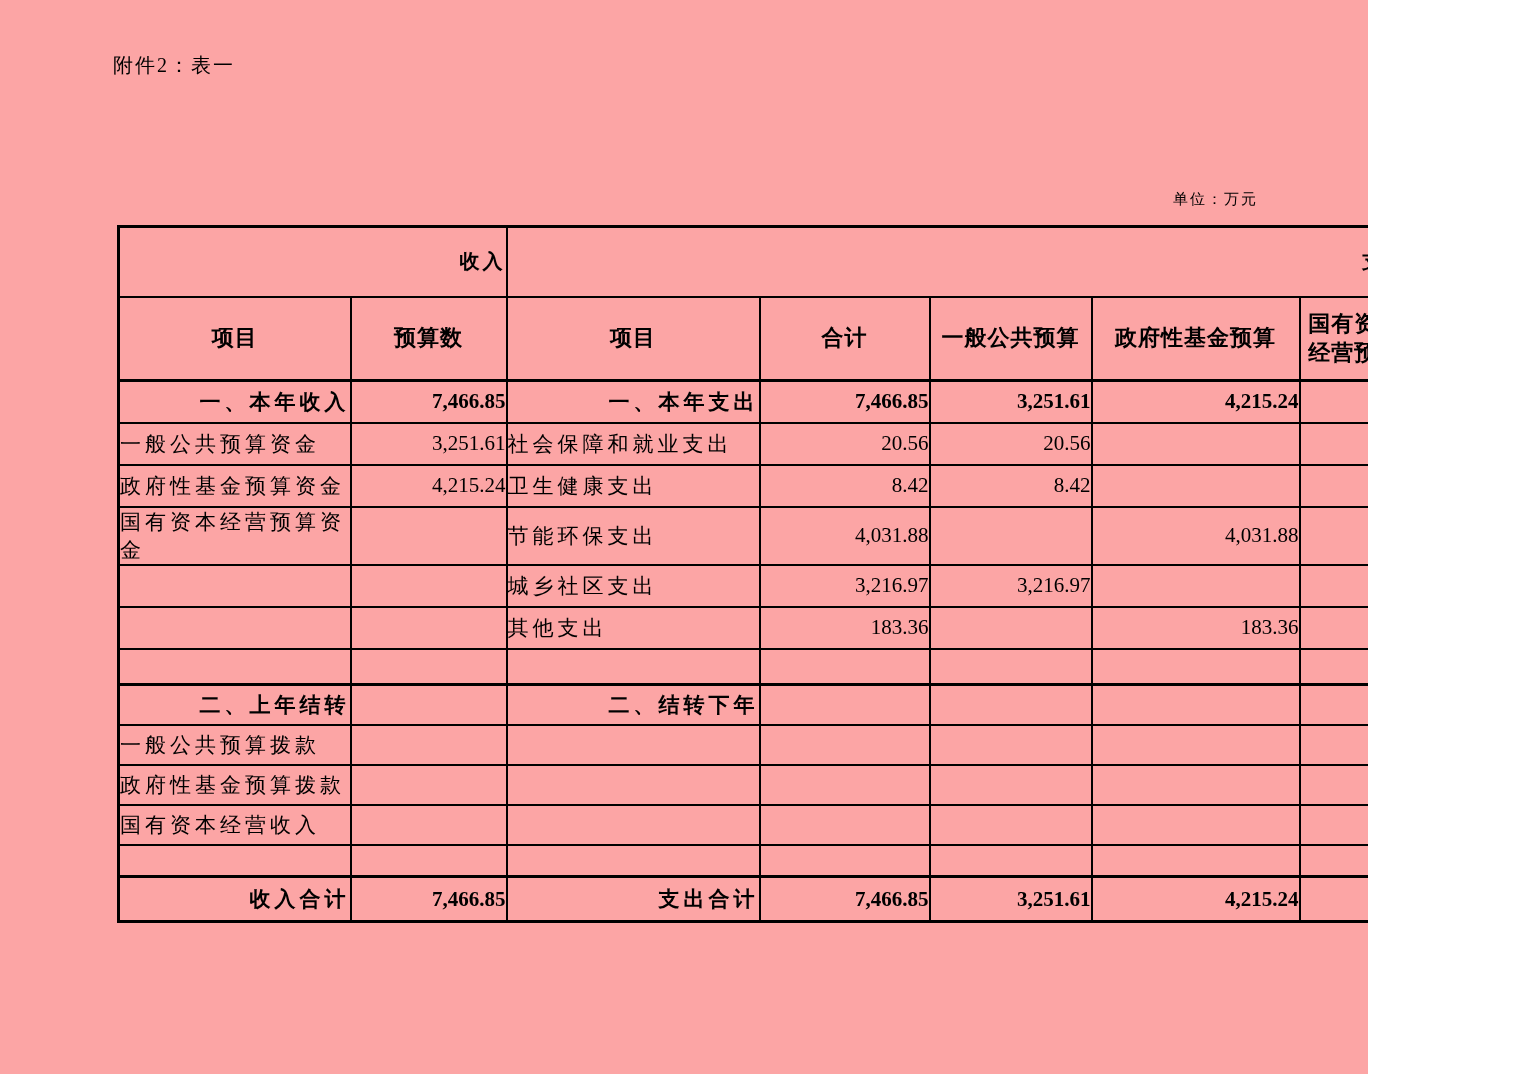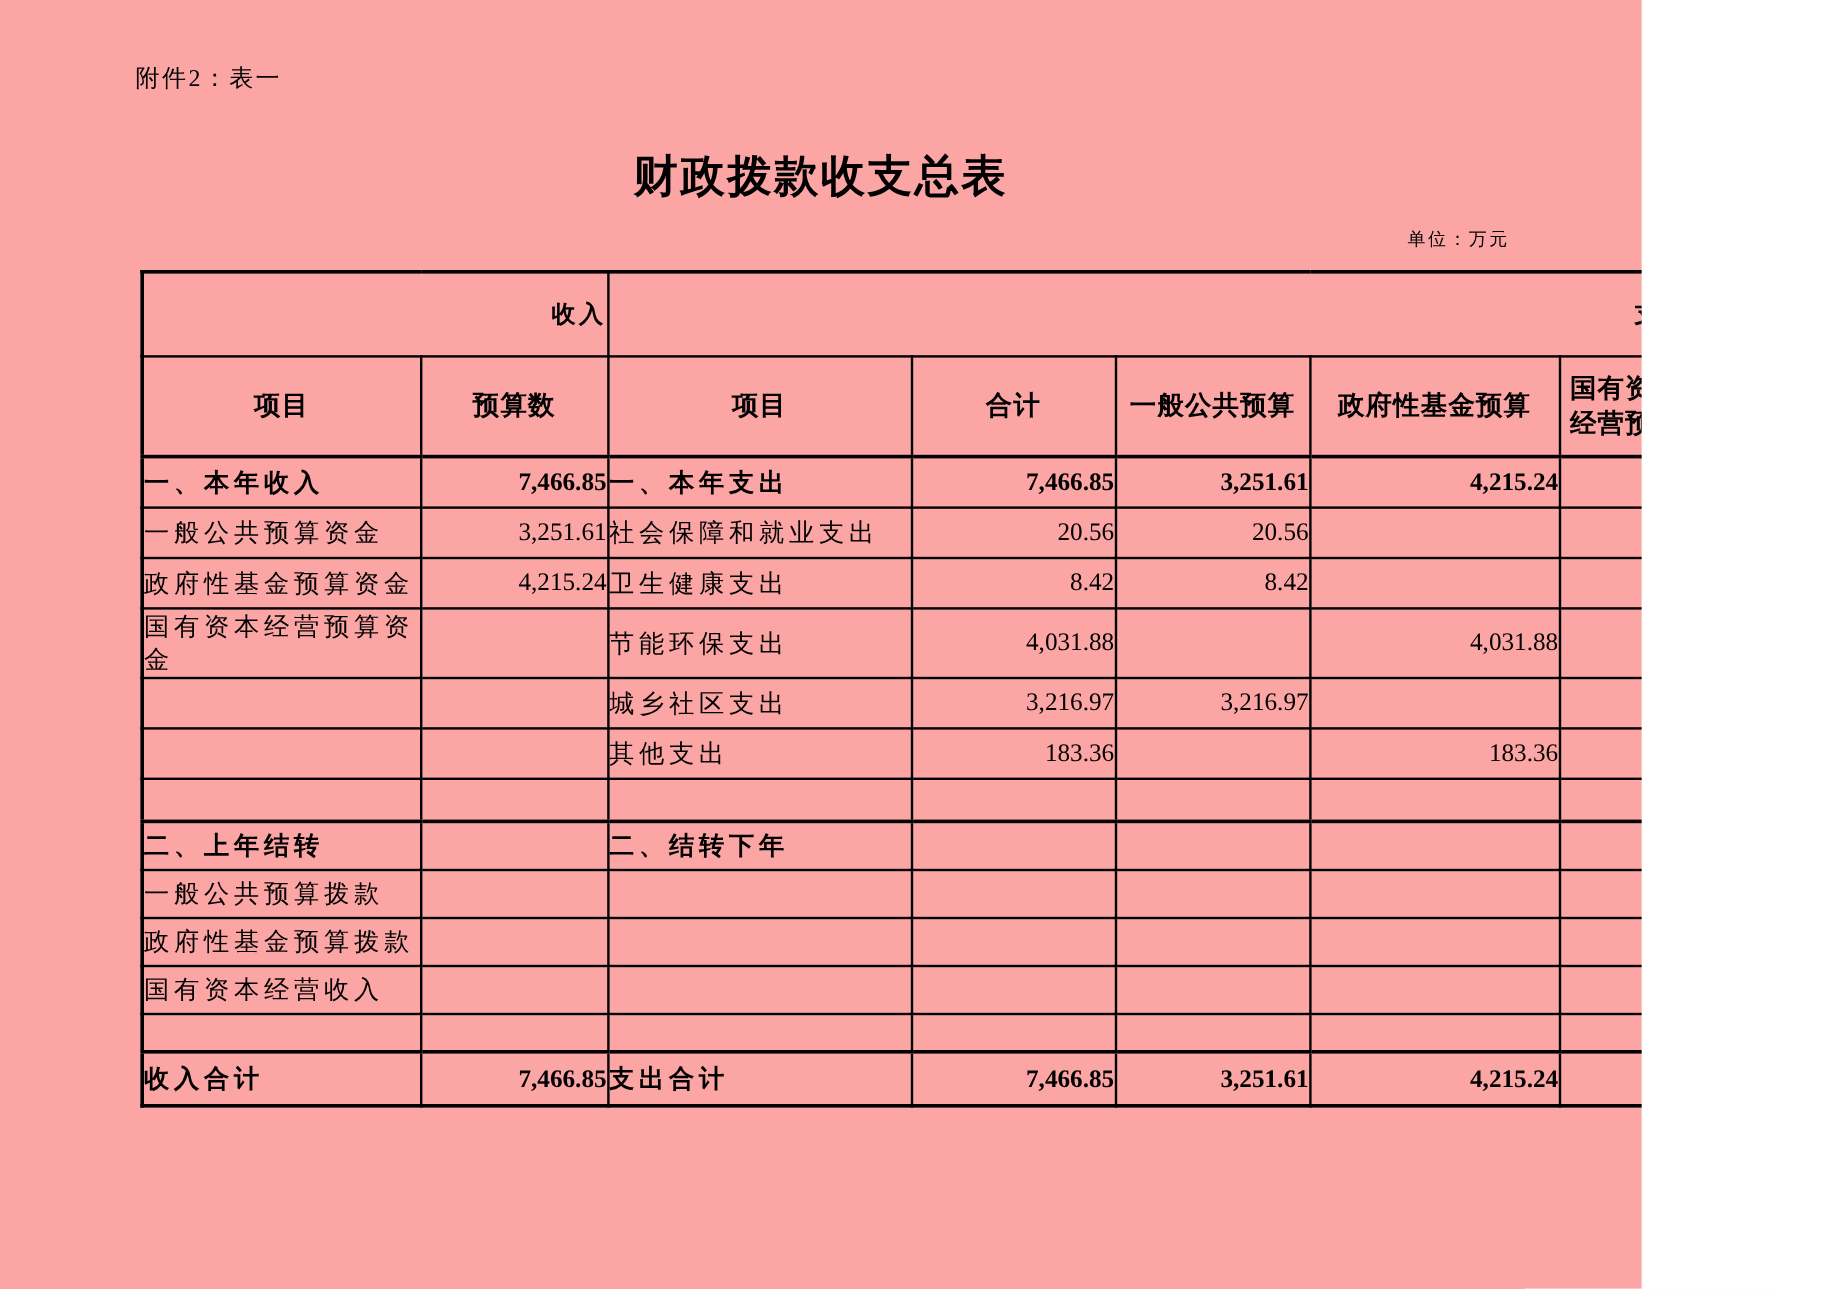--- a/index.html
+++ b/index.html
@@ -86,33 +86,32 @@
     padding: 0 2px 0 5px;
   }
   td.num {
     font-family: "Liberation Serif", serif;
     font-size: 21px;
     text-align: right;
     padding: 0 3px 0 0;
   }
   td.emph {
     font-weight: 700;
-    text-align: left;
+    text-align: right;
   }
   td.bold { font-weight: 700; }
   tr.thick-top td { border-top: 3px solid #000000; }
 </style>
 </head>
 <body>
 
 <div class="page">
 
   <div class="attachment-note">附件2：表一</div>
 
-  <div class="doc-title">财政拨款收支总表</div>
 
   <div class="unit-note">单位：万元</div>
 
   <table class="budget">
     <colgroup>
       <col style="width:232px">
       <col style="width:156px">
       <col style="width:253px">
       <col style="width:170px">
       <col style="width:162px">

